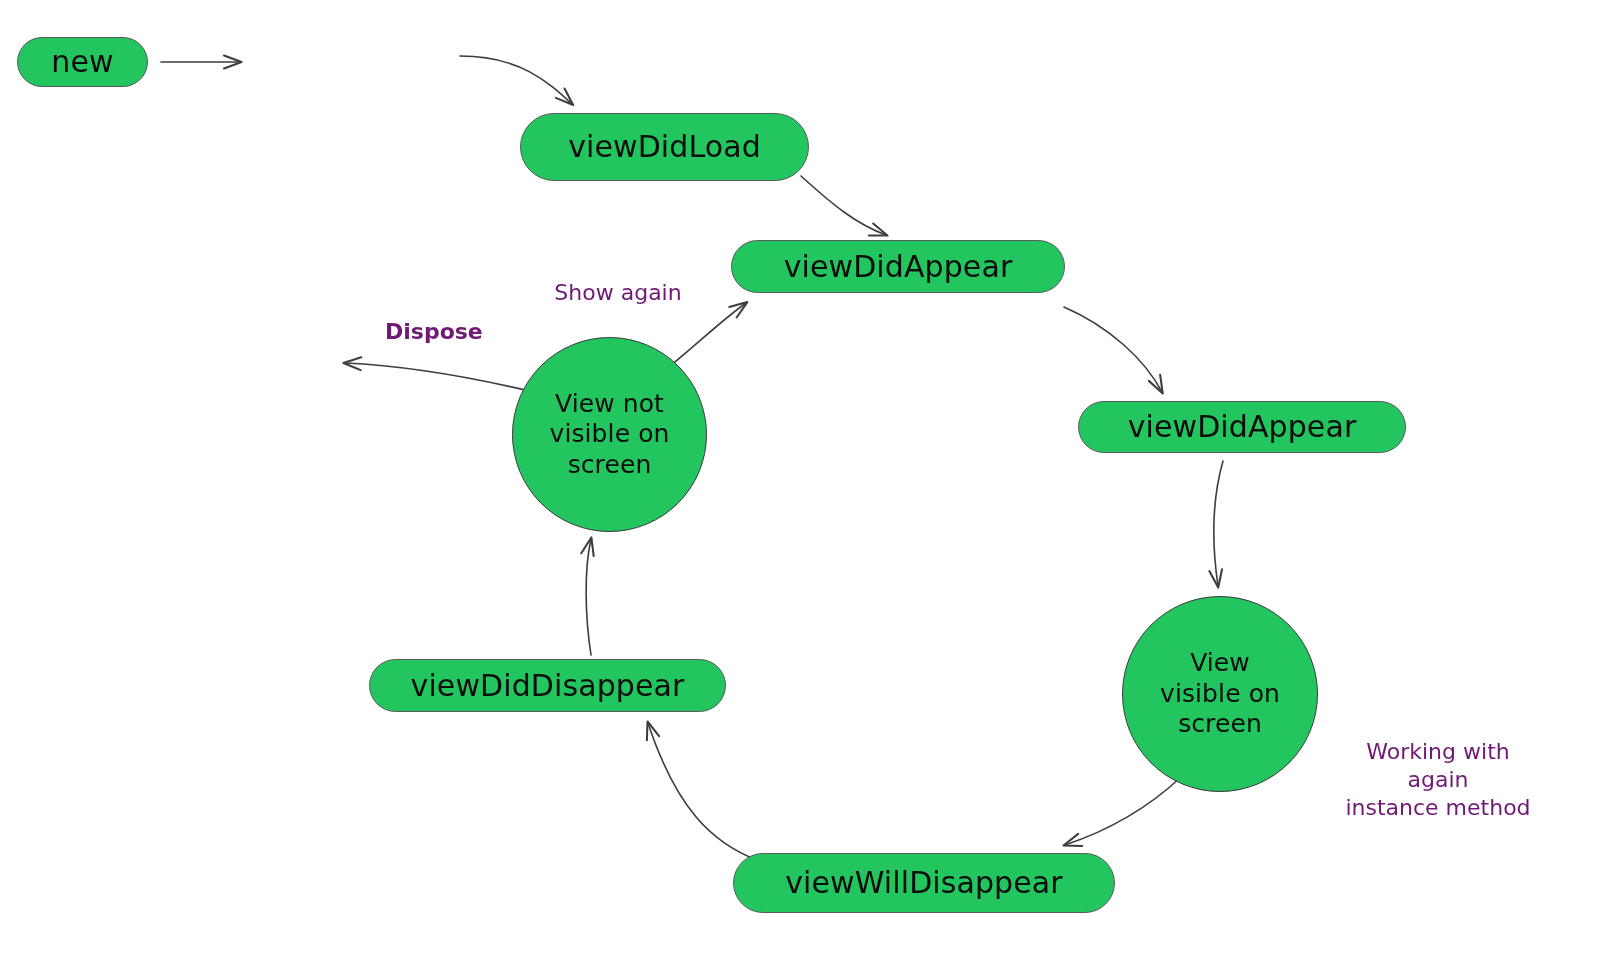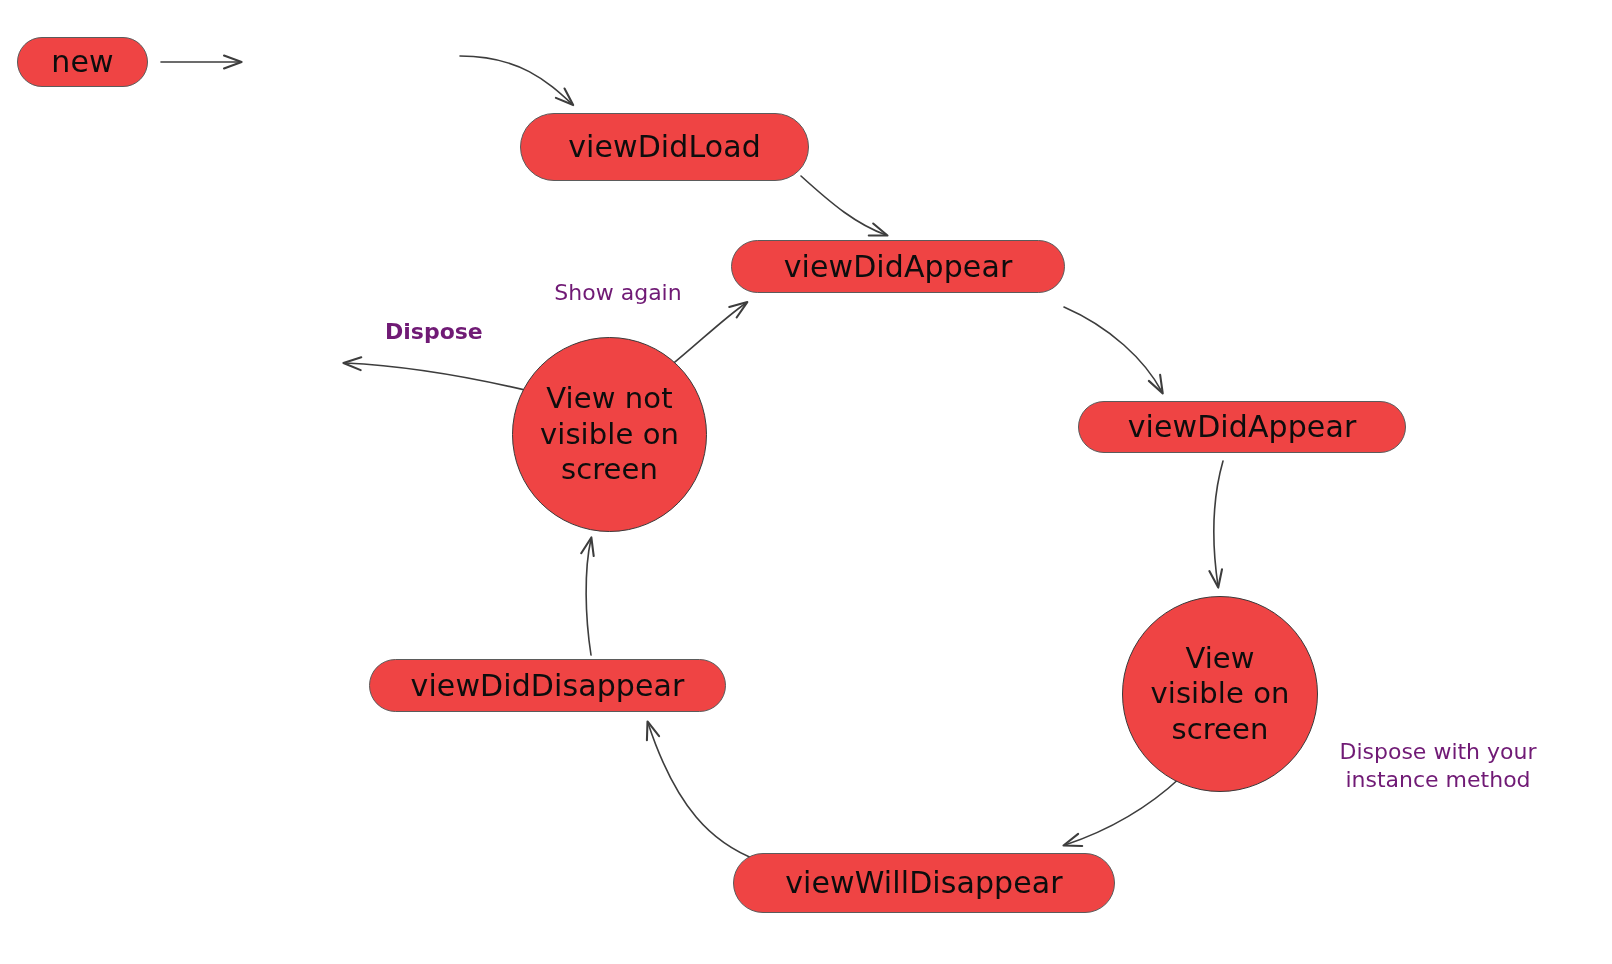--- a/index.html
+++ b/index.html
@@ -24,42 +24,42 @@
     top: 0;
     width: 1612px;
     height: 964px;
   }
   .node {
     position: absolute;
     box-sizing: border-box;
     display: flex;
     align-items: center;
     justify-content: center;
-    background: #ef4444;
+    background: #22c55e;
     border: 1.4px solid #5b5b5b;
     color: #0d0d0d;
     text-align: center;
     z-index: 2;
   }
   .node.pill {
     border-radius: 999px;
   }
   .node.circle {
     border-radius: 50%;
     border-color: #3a3a3a;
   }
   .node-label {
     font-size: 30px;
     font-weight: 400;
     line-height: 1.26;
     letter-spacing: 0.1px;
     white-space: pre-line;
   }
   .node.circle .node-label {
-    font-size: 29px;
+    font-size: 25px;
     line-height: 1.22;
   }
   .edge-label {
     position: absolute;
     color: #701a75;
     font-size: 22px;
     line-height: 1.28;
     text-align: center;
     white-space: pre-line;
     z-index: 3;
@@ -135,16 +135,16 @@
   </div>
 
   <div class="node pill" style="left:733px; top:853px; width:382px; height:60px;">
     <span class="node-label">viewWillDisappear</span>
   </div>
 
   <div class="edge-label" style="left:553px; top:279px; width:130px;">Show again</div>
 
   <div class="edge-label" style="left:385px; top:318px; width:95px;font-weight:bold;">Dispose</div>
 
-  <div class="edge-label" style="left:1338px; top:738px; width:200px;">Dispose with your
+  <div class="edge-label" style="left:1338px; top:738px; width:200px;">Working with again
 instance method</div>
 
 </div>
 
 </body></html>

